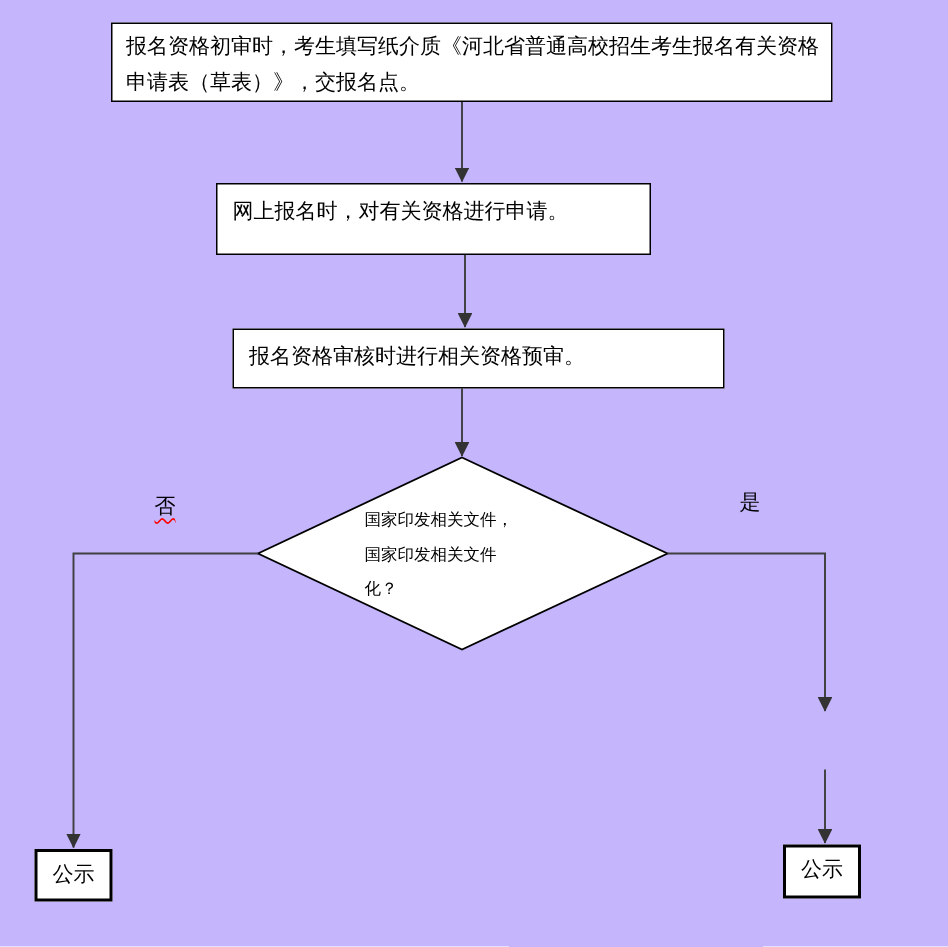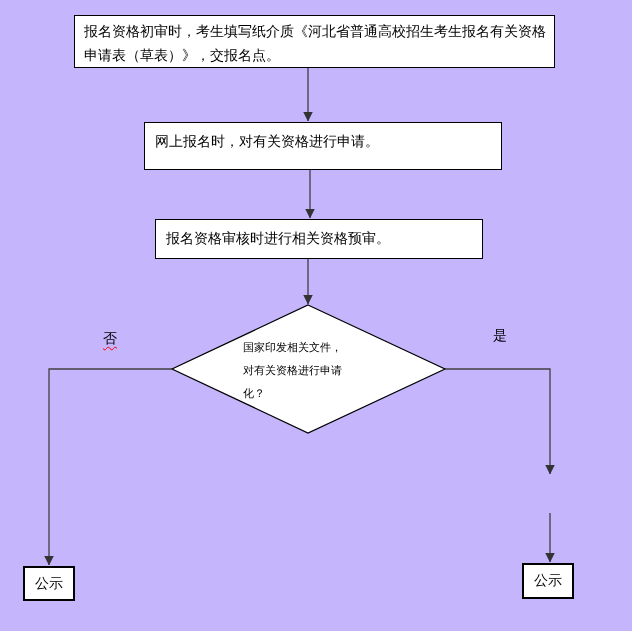--- a/index.html
+++ b/index.html
@@ -31,21 +31,21 @@
     line-height: 24px;
     color: #000000;
   }
   .node-step1 {
     left: 74px; top: 15px;
     width: 481px; height: 53px;
     padding: 4px 8px 0 9px;
   }
   .node-step2 {
     left: 144px; top: 122px;
-    width: 358px; height: 48px;
+    width: 290px; height: 48px;
     padding: 7px 8px 0 10px;
   }
   .node-step3 {
     left: 155px; top: 219px;
     width: 328px; height: 40px;
     display: flex;
     align-items: center;
     padding-left: 10px;
   }
   .decision-text {
@@ -124,21 +124,21 @@
   </svg>
 
   <div class="node node-step1">报名资格初审时，考生填写纸介质《河北省普通高校招生考生报名有关资格申请表（草表）》，交报名点。</div>
 
   <div class="node node-step2">网上报名时，对有关资格进行申请。</div>
 
   <div class="node node-step3">报名资格审核时进行相关资格预审。</div>
 
   <div class="decision-text">
     <div>国家印发相关文件，</div>
-    <div>对有关资格进行申请</div>
+    <div>国家印发相关文件</div>
     <div>化？</div>
   </div>
 
   <div class="branch-label branch-label-no">否</div>
 
   <div class="branch-label branch-label-yes">是</div>
 
   <div class="node node-publish-left">公示</div>
 
 

